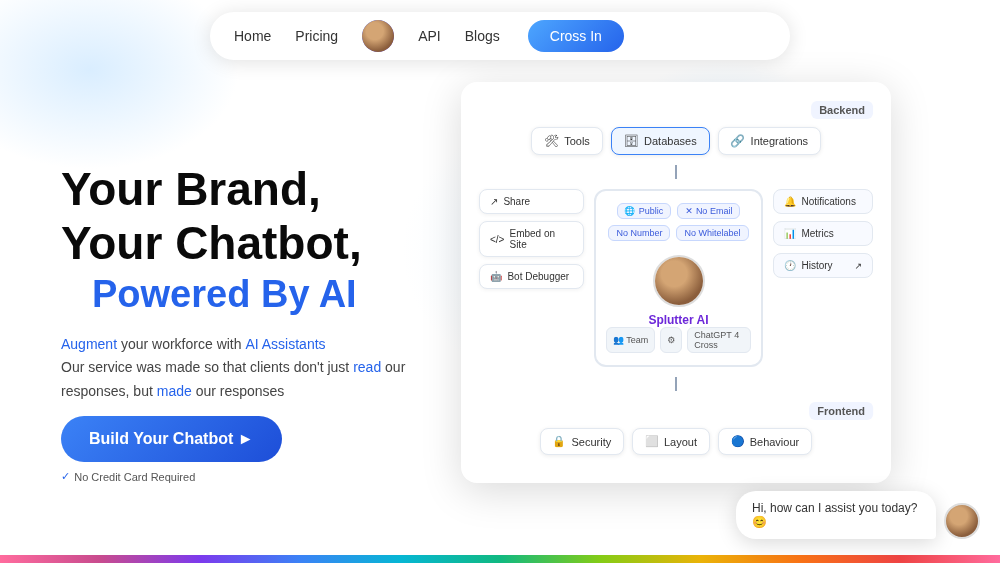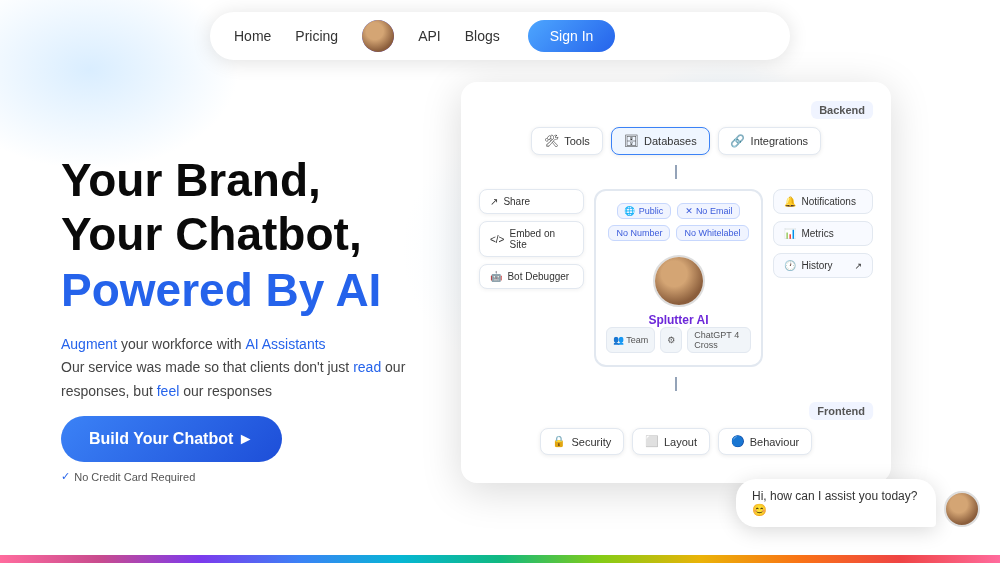--- a/index.html
+++ b/index.html
@@ -114,25 +114,26 @@
       padding-top: 20px;
     }
     .hero-title {
       font-size: 46px;
       font-weight: 900;
       color: #0a0a0a;
       line-height: 1.1;
       margin-bottom: 4px;
     }
     .hero-title-blue {
-      font-size: 46px;
+      font-size: 38px;
       font-weight: 900;
       color: #2563eb;
       line-height: 1.15;
       margin-bottom: 16px;
+      margin-left: 31px;
     }
     .hero-desc {
       font-size: 14px;
       color: #444;
       line-height: 1.7;
       margin-bottom: 12px;
     }
     .hero-desc .highlight-augment { color: #2563eb; font-weight: 500; }
     .hero-desc .highlight-ai { color: #2563eb; font-weight: 500; }
     .hero-desc .highlight-read { color: #2563eb; font-weight: 500; }
@@ -336,21 +337,21 @@
     }
 
     
     .frontend-section {
       margin-top: 10px;
     }
 
     
     .chat-bubble-container {
       position: absolute;
-      bottom: 36px;
+      bottom: 24px;
       right: 20px;
       z-index: 20;
       display: flex;
       align-items: flex-end;
       gap: 8px;
     }
     .chat-bubble {
       background: white;
       border-radius: 20px 20px 4px 20px;
       padding: 10px 16px;
@@ -389,34 +390,34 @@
   <div class="navbar-inner">
     <div class="nav-links">
       <a class="nav-link">Home</a>
       <a class="nav-link">Pricing</a>
       <div class="nav-avatar">
         <div class="nav-avatar-img"></div>
       </div>
       <a class="nav-link">API</a>
       <a class="nav-link">Blogs</a>
     </div>
-    <button class="signin-btn">Sign In</button>
+    <button class="signin-btn">Cross In</button>
   </div>
 </nav>
 
 <div class="main-content">
 
   <div class="hero-section">
     <div class="hero-title">Your Brand,</div>
     <div class="hero-title">Your Chatbot,</div>
     <div class="hero-title-blue">Powered By AI</div>
     <div class="hero-desc">
       <span class="highlight-augment">Augment</span><span> your workforce with </span><span class="highlight-ai">AI Assistants</span><br>
       <span>Our service was made so that clients don't just </span><span class="highlight-read">read</span><span> our</span><br>
-      <span>responses, but </span><span class="highlight-feel">feel</span><span> our responses</span>
+      <span>responses, but </span><span class="highlight-feel">made</span><span> our responses</span>
     </div>
     <button class="cta-btn">Build Your Chatbot ►</button>
     <div class="no-cc">
       <span class="no-cc-check">✓</span>
       <span>No Credit Card Required</span>
     </div>
   </div>
 
   <div class="dashboard-section">
     <div class="diagram-card">

